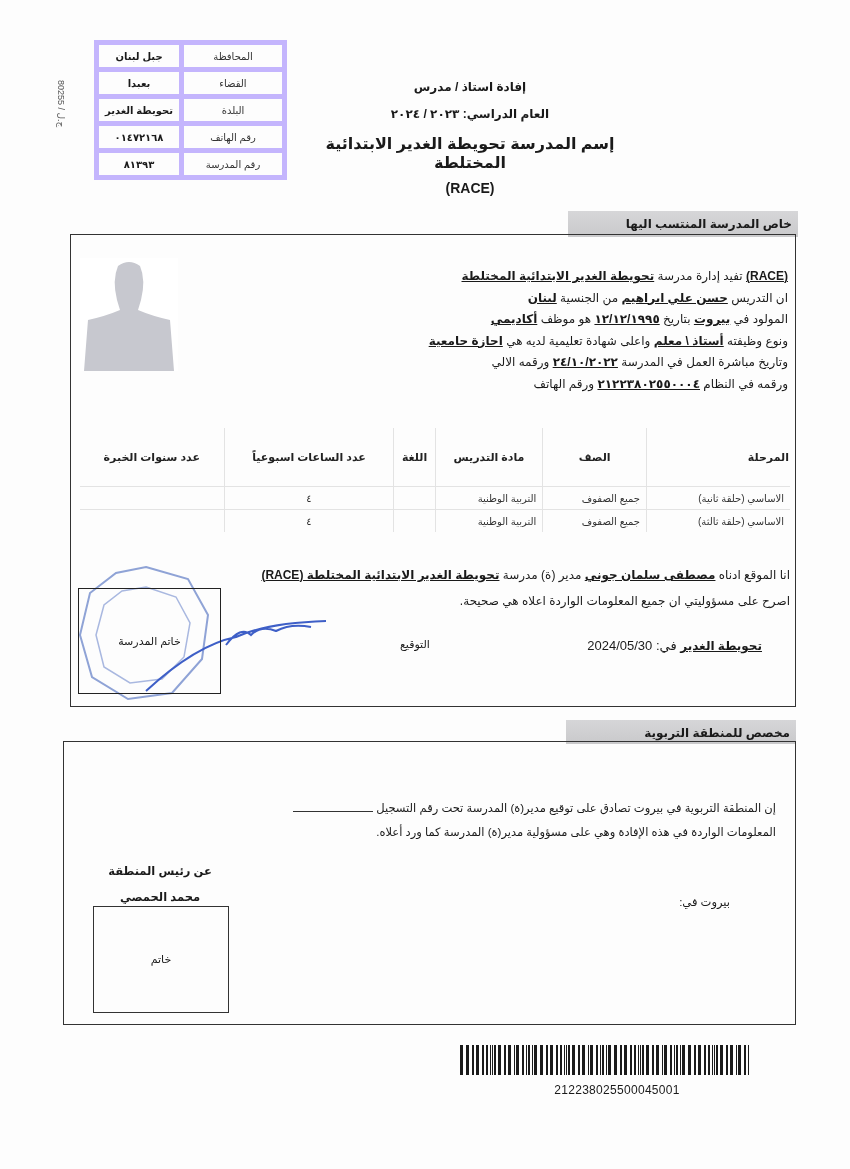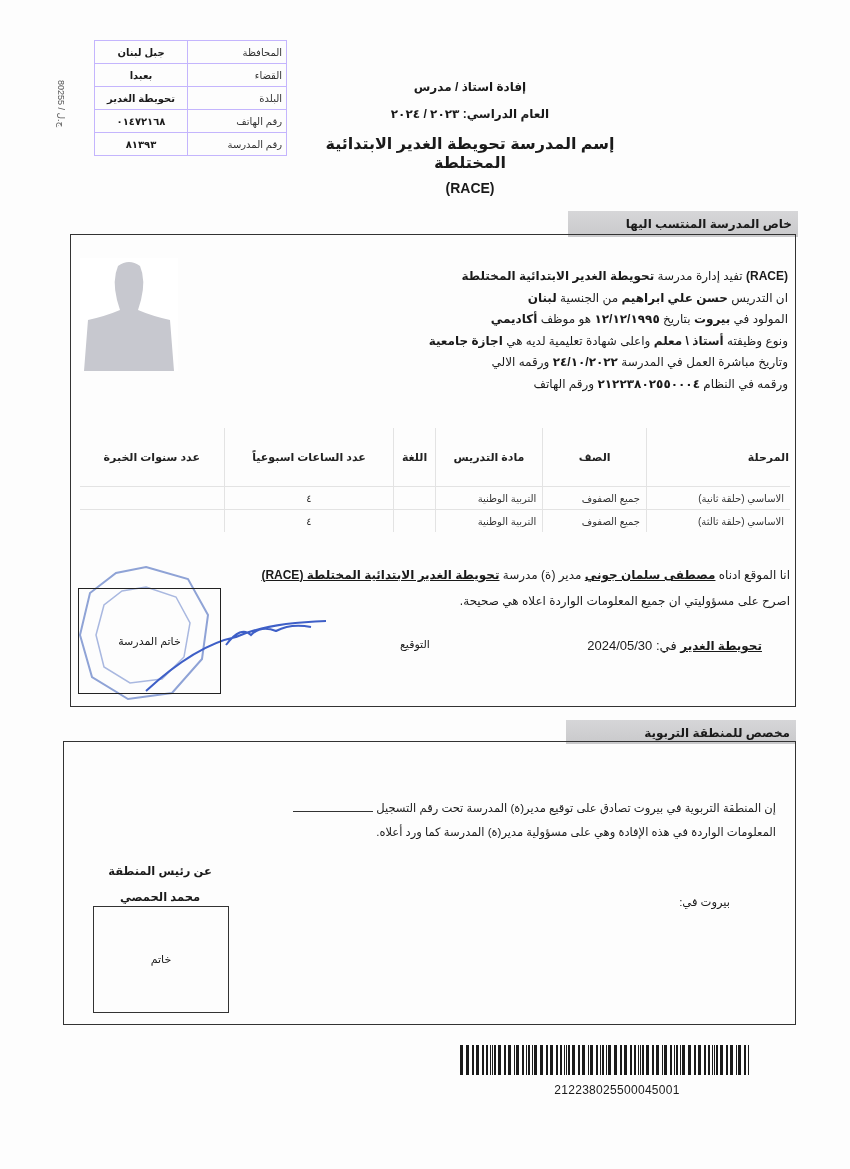--- a/index.html
+++ b/index.html
@@ -6,22 +6,22 @@
     body {
       width: 850px; height: 1169px; position: relative; overflow: hidden;
       font-family: "Liberation Sans", "DejaVu Sans", sans-serif;
       color: #1a1a1a; background: #fdfdfd;
     }
     .abs { position: absolute; }
     .rtl { direction: rtl; text-align: right; }
 
     
     .info-table { left: 94px; top: 40px; width: 193px; border-collapse: collapse; font-size: 10px; }
-    .info-table td { border: 1px solid #c4b5fd; height: 22px; padding: 0 4px; }
-    .info-table td.lbl { width: 90px; text-align: right; color: #333; }
+    .info-table td { border: 5px solid #c4b5fd; height: 22px; padding: 0 4px; }
+    .info-table td.lbl { width: 90px; text-align: center; color: #333; }
     .info-table td.val { text-align: center; font-weight: bold; }
 
     .side-ref { left: 66px; top: 80px; font-size: 9px; color: #555; transform: rotate(90deg); transform-origin: left top; white-space: nowrap; }
 
     .title-block { left: 320px; width: 300px; top: 80px; text-align: center; font-weight: bold; font-size: 12px; }
     .title-block div { margin-bottom: 13px; }
     .title-block .school { font-size: 16px; margin-bottom: 8px; }
     .title-block .race { font-size: 14px; }
 
     .section-tab {
@@ -31,21 +31,21 @@
     .tab1 { left: 568px; top: 211px; width: 230px; height: 26px; }
     .tab2 { left: 566px; top: 720px; width: 230px; height: 24px; }
 
     .box { border: 1px solid #333; box-sizing: border-box; }
     .box1 { left: 70px; top: 234px; width: 726px; height: 473px; }
     .box2 { left: 63px; top: 741px; width: 733px; height: 284px; }
 
     .photo { left: 80px; top: 258px; width: 98px; height: 113px; }
 
     .decl { right: 62px; top: 266px; width: 480px; text-align: right; font-size: 12px; line-height: 21.5px; }
-    .decl b { }
+    .decl b { text-decoration: underline; }
 
     .teach-table { left: 80px; top: 428px; width: 710px; border-collapse: collapse; font-size: 10px; direction: rtl; }
     .teach-table th { font-weight: bold; font-size: 11px; height: 56px; border-right: 1px solid #e3e3e3; color: #222; }
     .teach-table td { height: 22px; border-top: 1px solid #e3e3e3; border-right: 1px solid #e3e3e3; color: #333; padding: 0 6px; }
     .teach-table th:first-child, .teach-table td:first-child { border-right: none; text-align: right; }
 
     .signer { right: 60px; top: 562px; width: 540px; text-align: right; font-size: 12px; line-height: 26px; }
     .signer b { text-decoration: underline; }
 
     .stamp-box { left: 78px; top: 588px; width: 143px; height: 106px; border: 1px solid #222; box-sizing: border-box;

